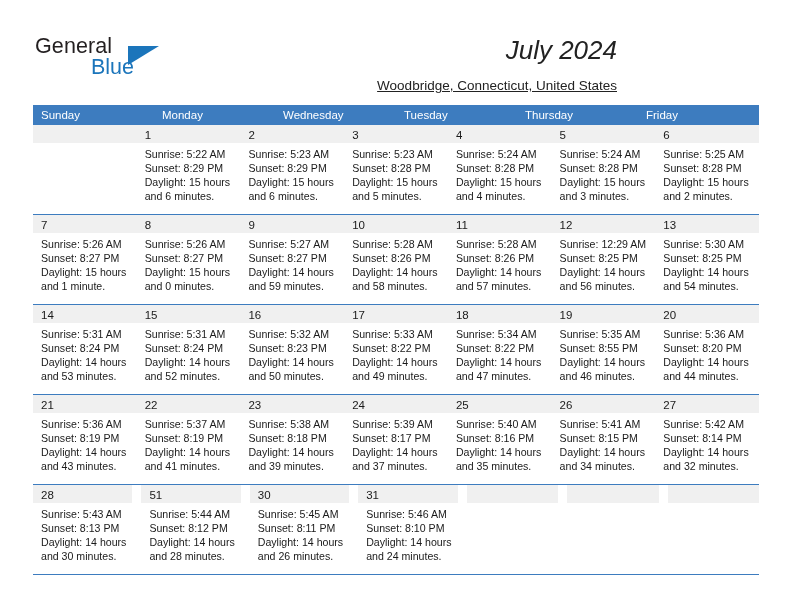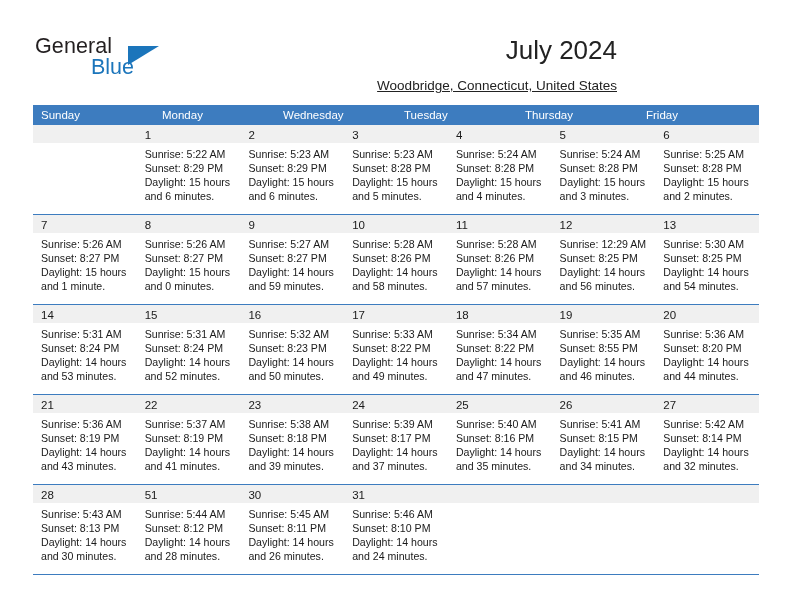--- a/index.html
+++ b/index.html
@@ -63,20 +63,21 @@
   }
 
   .title {
     position: absolute;
     right: 39px;
     top: 35px;
     font-size: 26px;
     color: #222;
     text-align: right;
     white-space: nowrap;
+    font-style: italic;
   }
   .subtitle {
     position: absolute;
     right: 39px;
     top: 78px;
     font-size: 13.5px;
     color: #222;
     text-align: right;
     white-space: nowrap;
     text-decoration: underline;
@@ -103,21 +104,21 @@
     padding-left: 8px;
     box-sizing: border-box;
     white-space: nowrap;
   }
   .week {
     display: flex;
     width: 100%;
     border-bottom: 1px solid #3d7cbf;
     box-sizing: border-box;
   }
-  .week:last-child { border-bottom: 1px solid #3d7cbf; }
+  .week:last-child { border-bottom: 1px solid #3d7cbf; gap: 9px; }
 
   .day {
     flex: 1 1 0;
     box-sizing: border-box;
     min-height: 89px;
     position: relative;
     background: #ffffff;
   }
   .day-num-strip {
     background: #f0f0f0;

